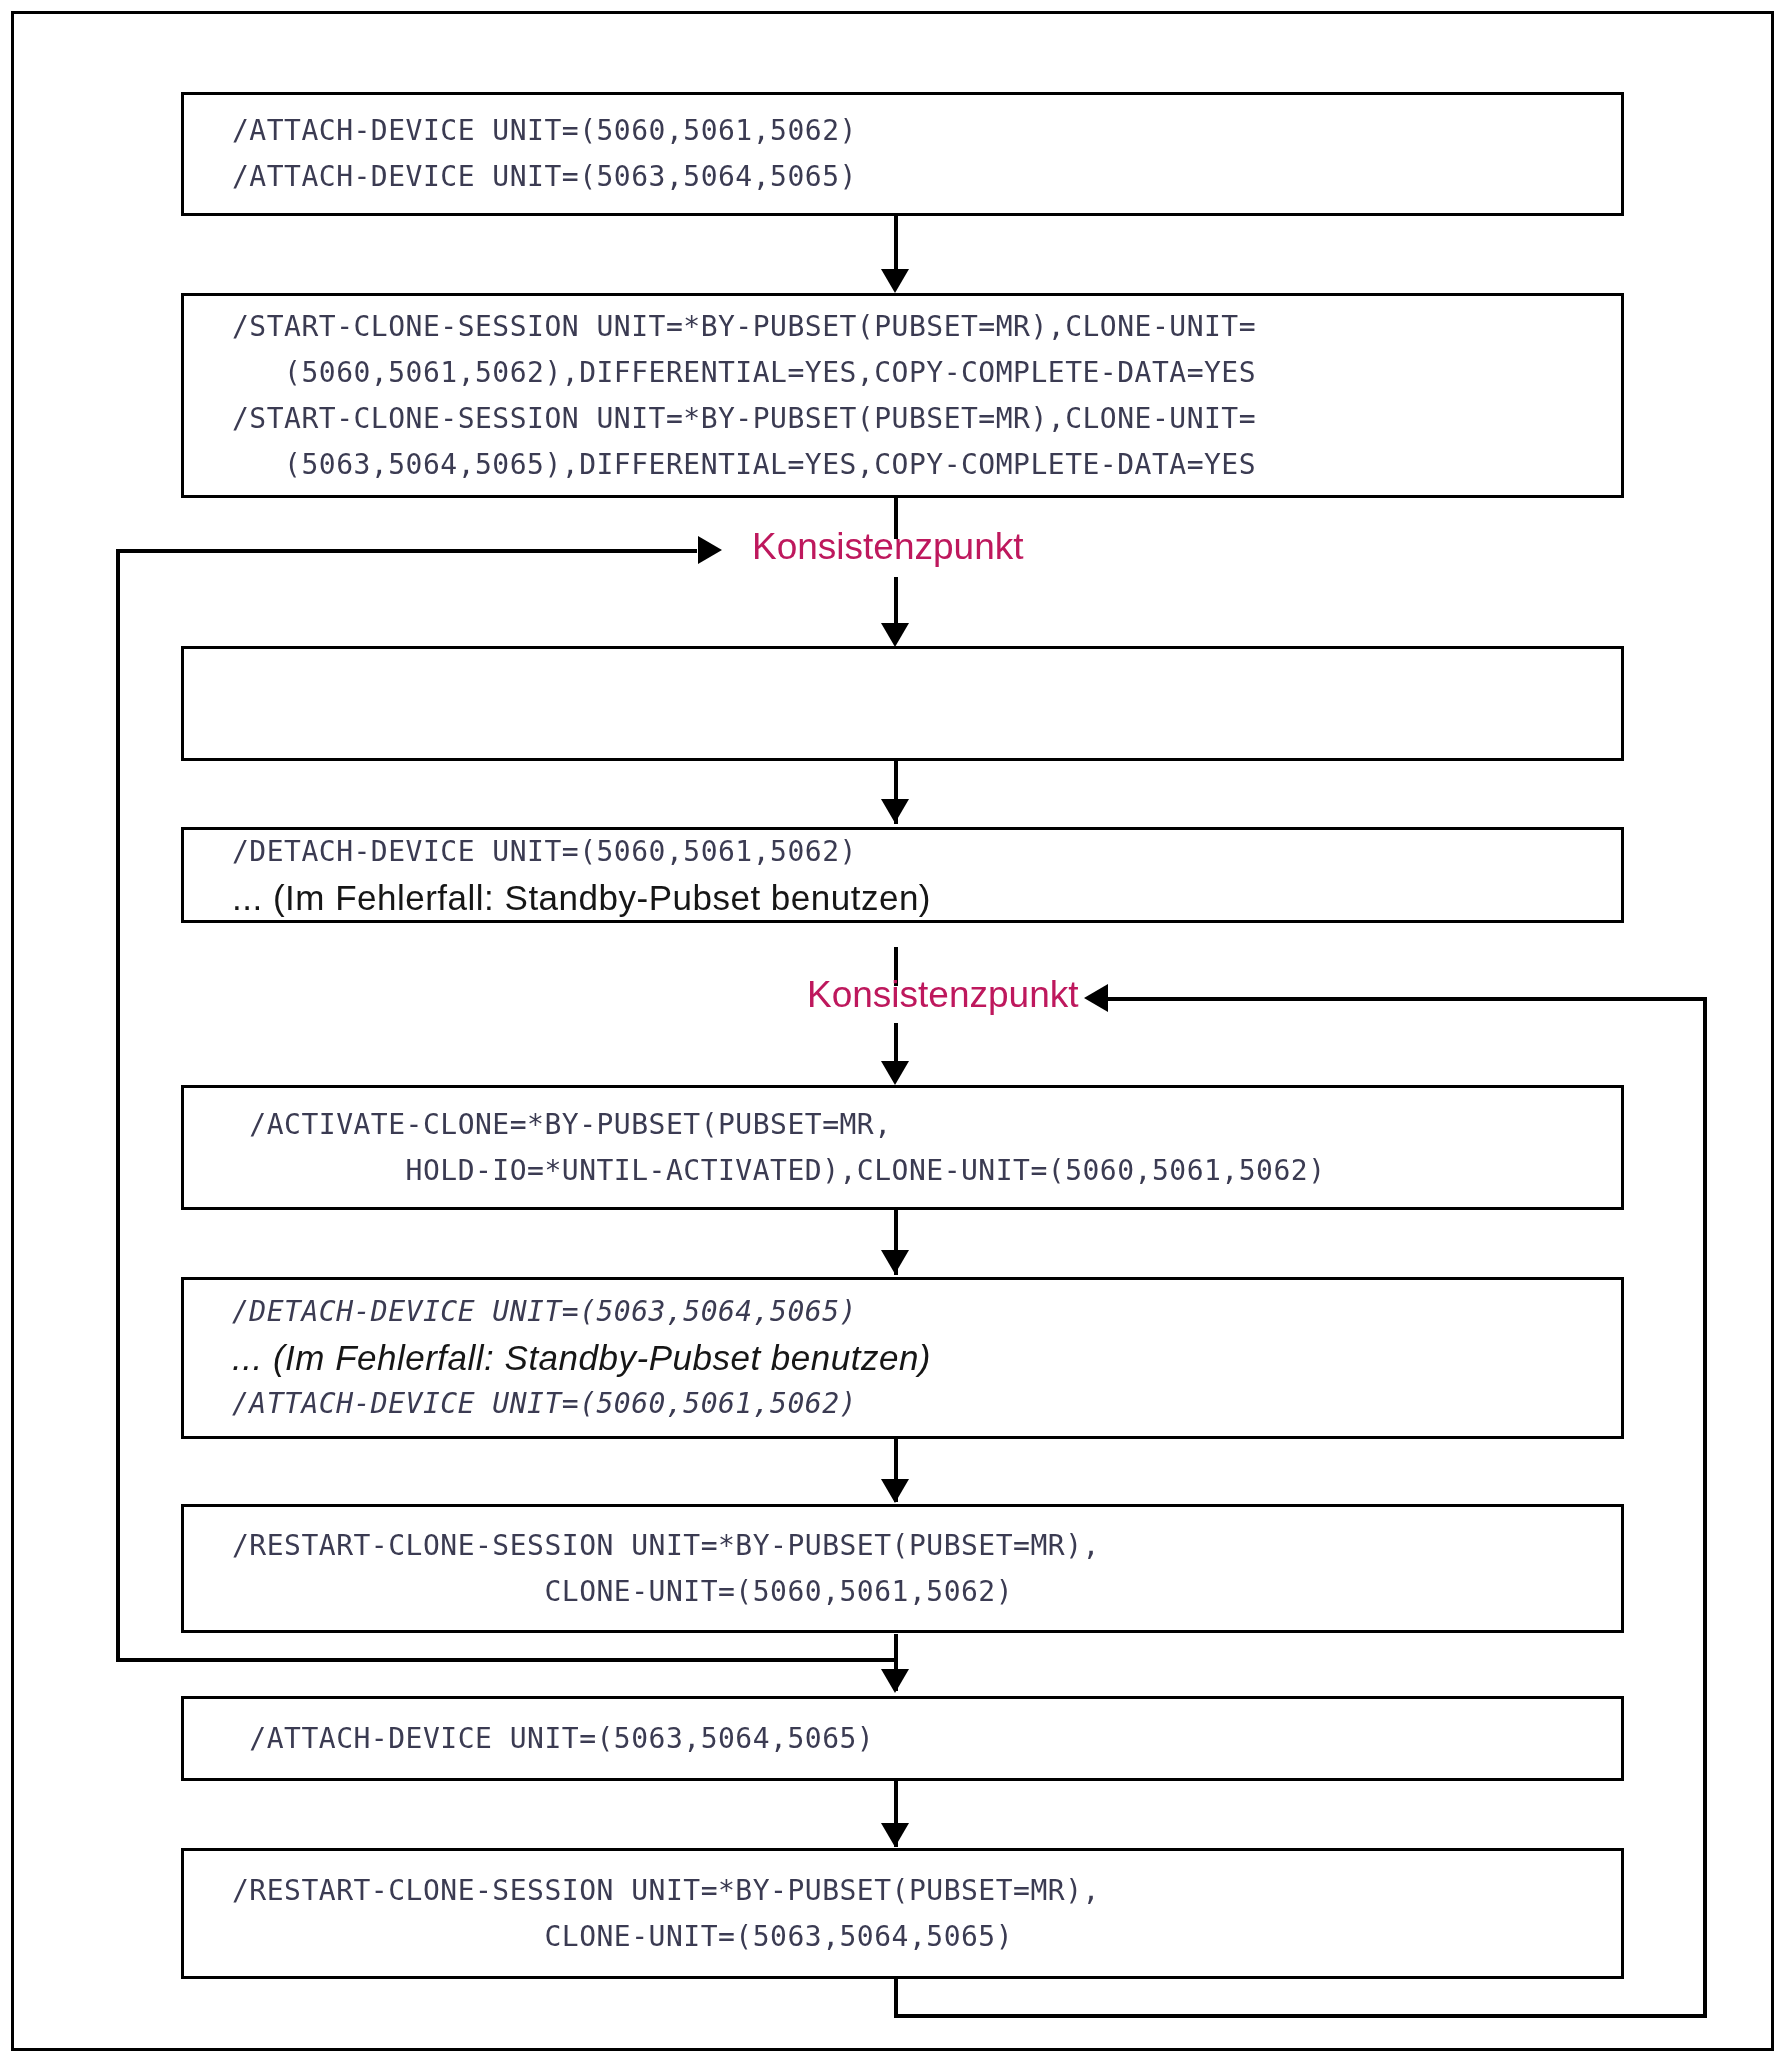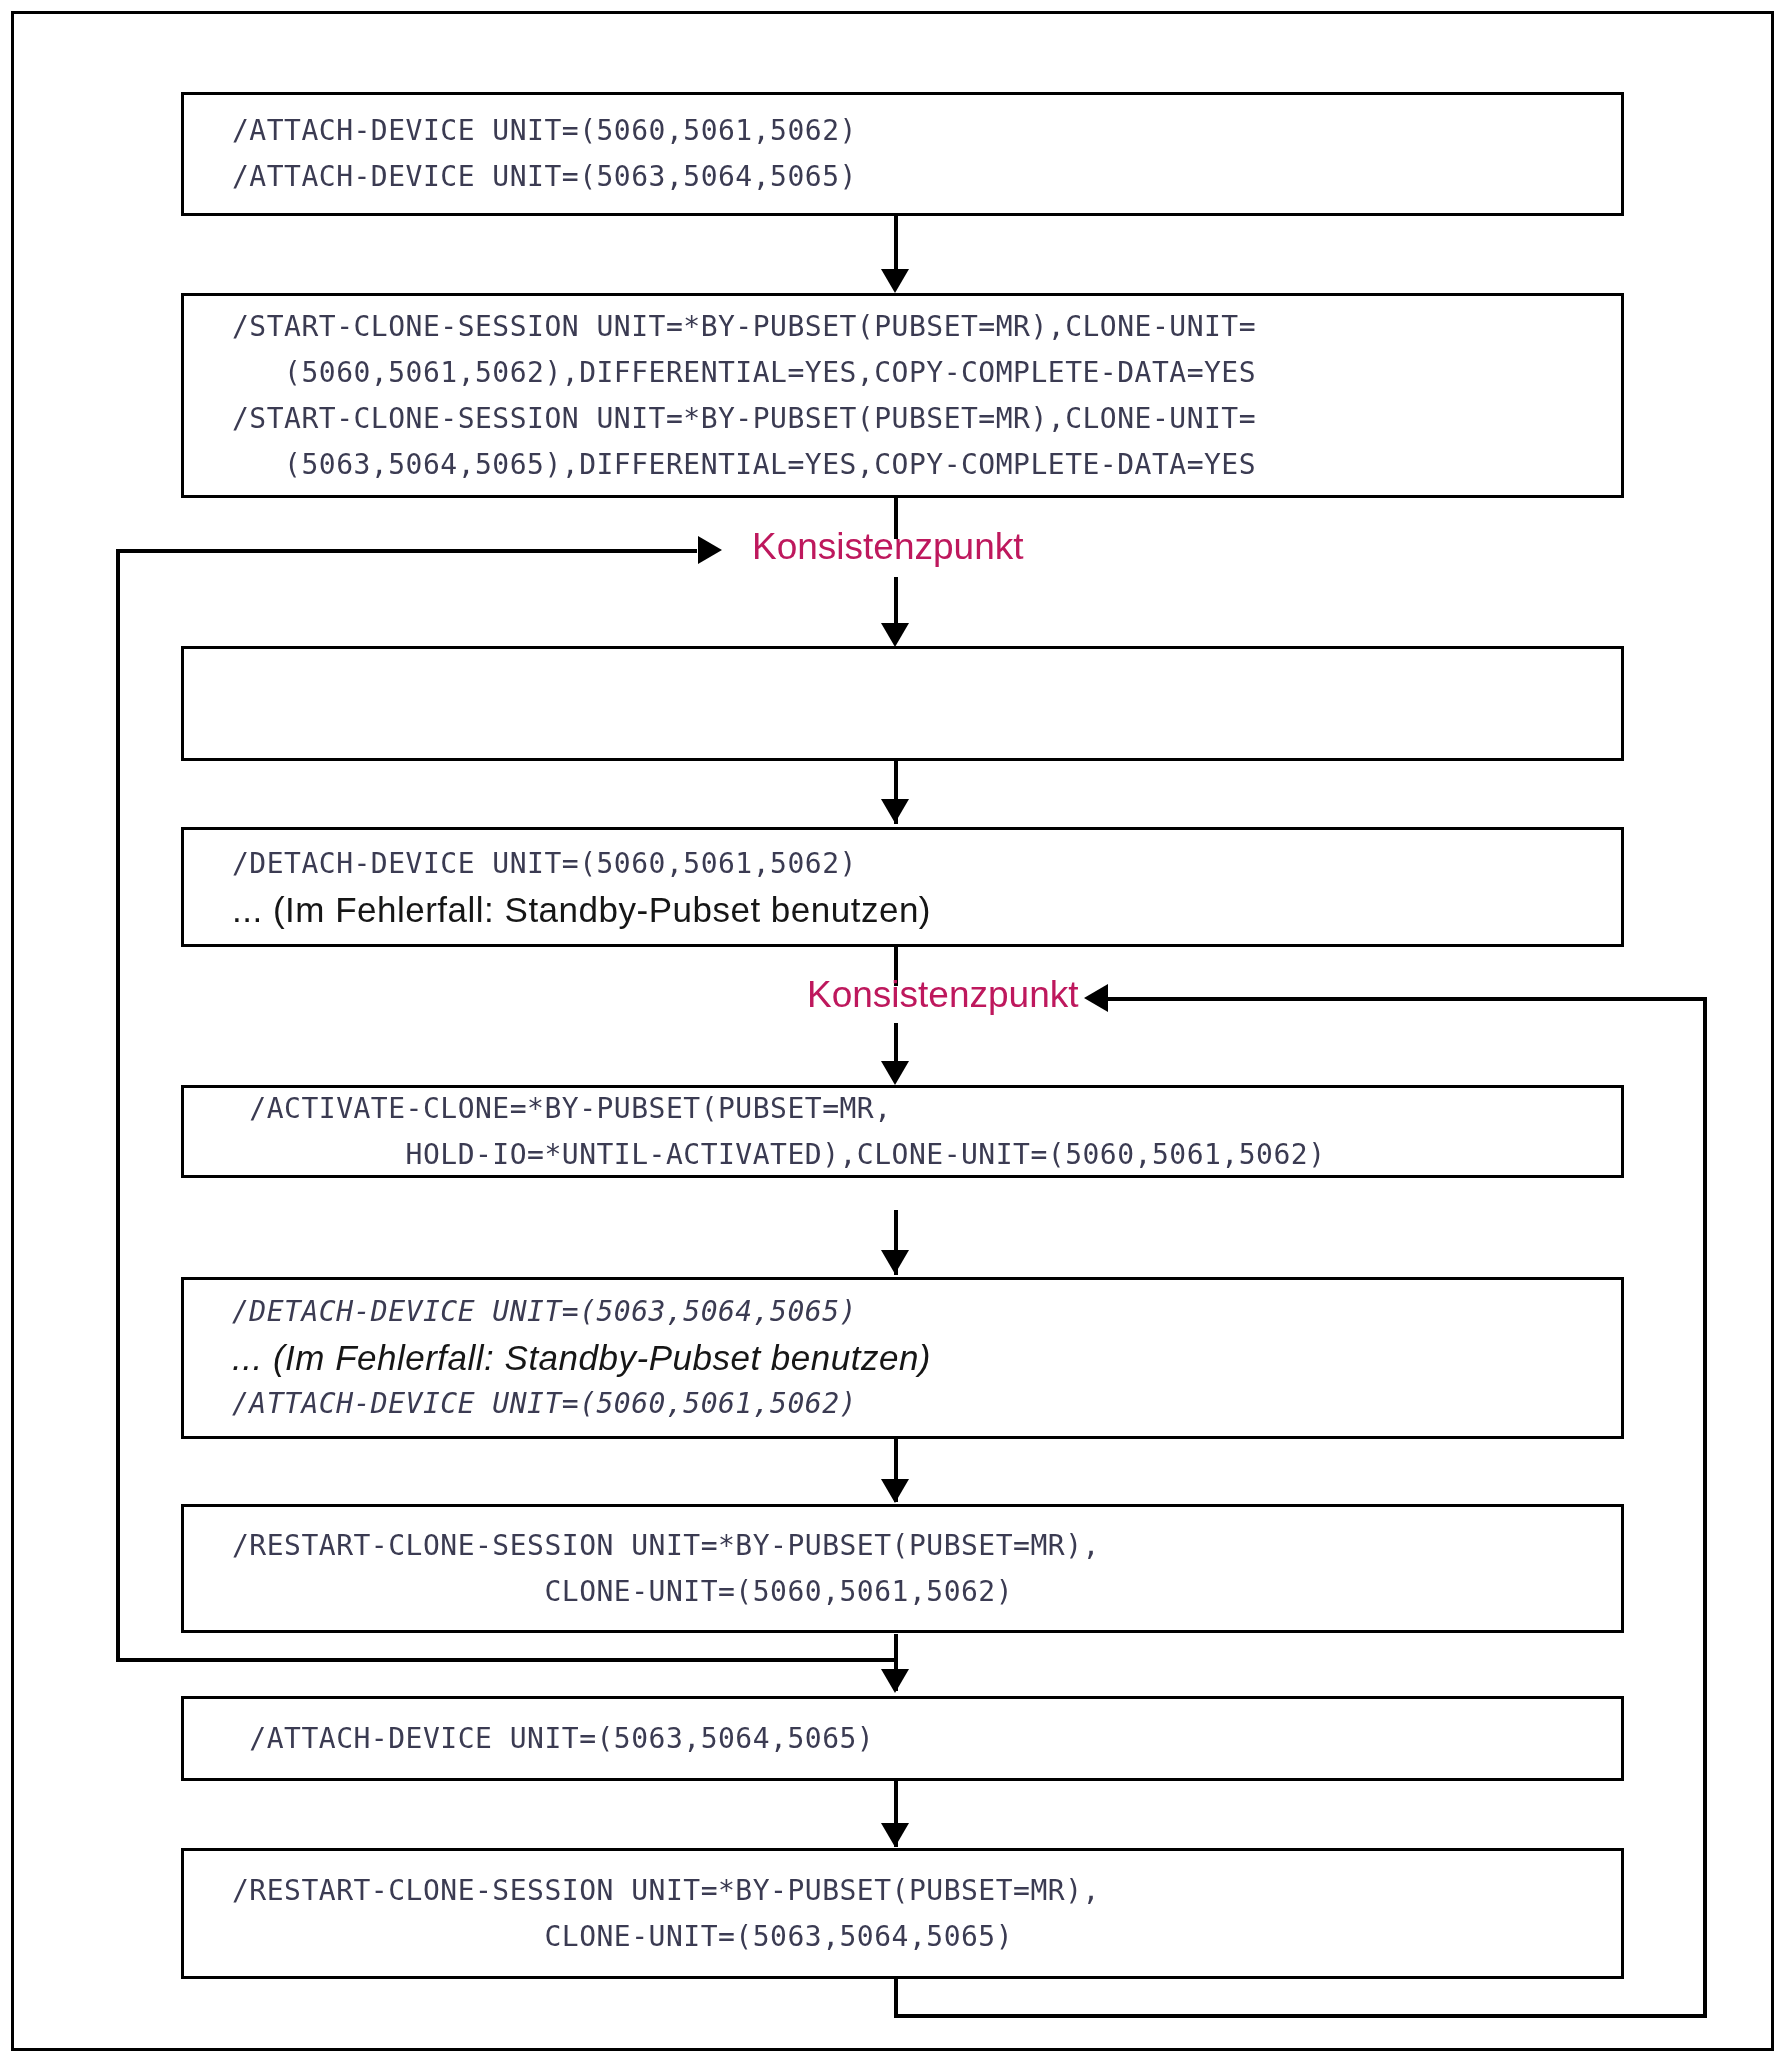--- a/index.html
+++ b/index.html
@@ -140,38 +140,38 @@
   <div class="vline" style="left:894px; top:577px; height:57px;"></div>
   <div class="arrow-down" style="left:881px; top:623px;"></div>
 
   <div class="box" style="top:646px; height:115px;">
     <div class="box-lines"></div>
   </div>
 
   <div class="vline" style="left:894px; top:761px; height:63px;"></div>
   <div class="arrow-down" style="left:881px; top:799px;"></div>
 
-  <div class="box" style="top:827px; height:120px;">
+  <div class="box" style="top:827px; height:96px;">
     <div class="box-lines">
       <div class="cmd">/DETACH-DEVICE UNIT=(5060,5061,5062)</div>
       <div class="cmd note">... (Im Fehlerfall: Standby-Pubset benutzen)</div>
     </div>
   </div>
 
   <div class="vline" style="left:894px; top:947px; height:39px;"></div>
 
   <div class="kpoint" style="left:807px; top:974px;">Konsistenzpunkt</div>
 
   <div class="hline" style="left:1108px; top:997px; width:595px;"></div>
   <div class="arrow-left" style="left:1084px; top:984px;"></div>
 
   <div class="vline" style="left:894px; top:1023px; height:54px;"></div>
   <div class="arrow-down" style="left:881px; top:1061px;"></div>
 
-  <div class="box" style="top:1085px; height:93px;">
+  <div class="box" style="top:1085px; height:125px;">
     <div class="box-lines">
       <div class="cmd"> /ACTIVATE-CLONE=*BY-PUBSET(PUBSET=MR,</div>
       <div class="cmd">          HOLD-IO=*UNTIL-ACTIVATED),CLONE-UNIT=(5060,5061,5062)</div>
     </div>
   </div>
 
   <div class="vline" style="left:894px; top:1210px; height:65px;"></div>
   <div class="arrow-down" style="left:881px; top:1250px;"></div>
 
   <div class="box" style="top:1277px; height:162px;font-style:italic;">

